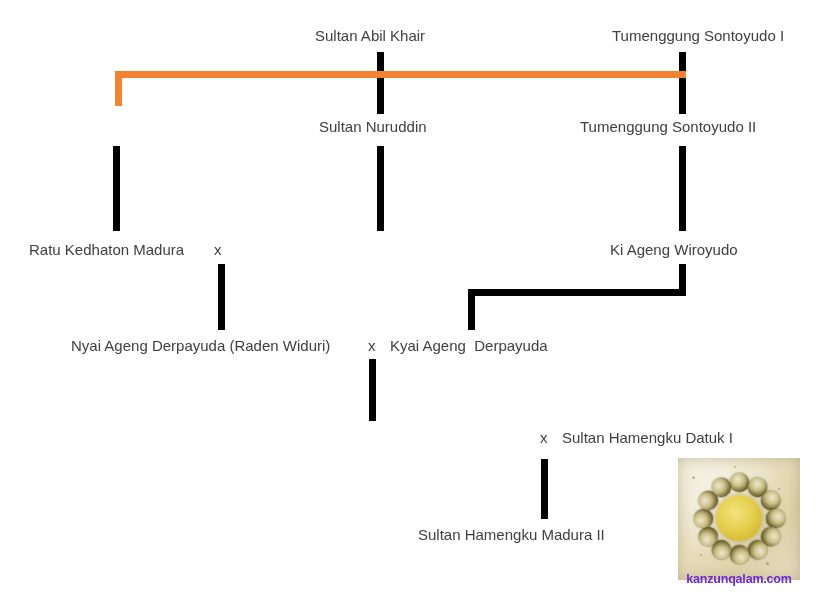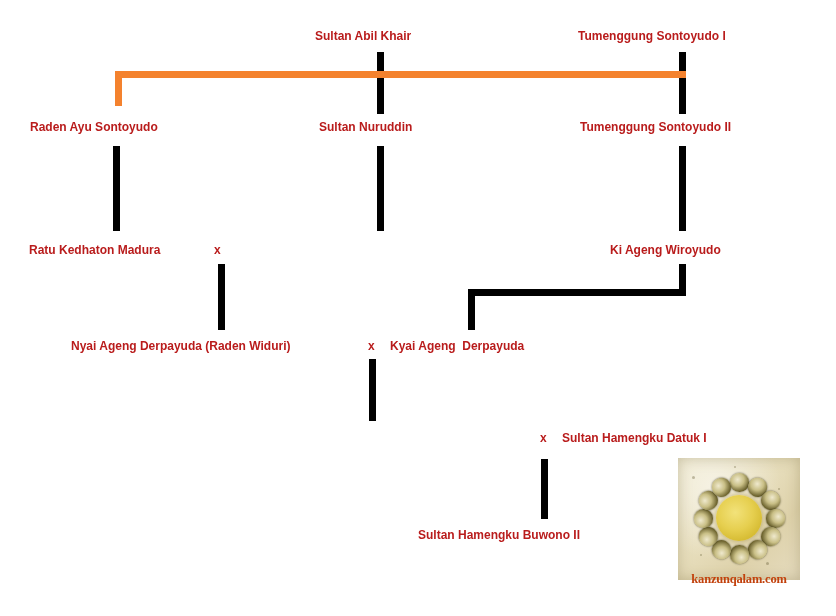--- a/index.html
+++ b/index.html
@@ -11,23 +11,23 @@
     position: relative;
     width: 836px;
     height: 616px;
     background: #ffffff;
     overflow: hidden;
     font-family: "Liberation Sans", sans-serif;
   }
   .node {
     position: absolute;
     white-space: pre;
-    font-weight: bold;
-    color: #b91c1c;
-    font-size: 12px;
+    font-weight: normal;
+    color: #404040;
+    font-size: 15px;
     line-height: 18px;
     letter-spacing: 0px;
   }
   .vline {
     position: absolute;
     background: #000000;
   }
   .hline {
     position: absolute;
     background: #000000;
@@ -80,44 +80,43 @@
     position: absolute;
     border-radius: 50%;
     background: rgba(90,80,40,0.35);
   }
   #wm-text {
     position: absolute;
     left: 678px;
     top: 572px;
     width: 122px;
     text-align: center;
-    font-family: Liberation Serif, serif;
+    font-family: Liberation Sans, sans-serif;
     font-weight: bold;
     font-size: 12.5px;
-    color: #c2410c;
+    color: #6d28d9;
     letter-spacing: -0.2px;
   }
 </style>
 </head>
 <body>
 
 <div id="canvas">
 
   <div class="node" style="left:315px; top:27px;">Sultan Abil Khair</div>
 
-  <div class="node" style="left:578px; top:27px;">Tumenggung Sontoyudo I</div>
+  <div class="node" style="left:612px; top:27px;">Tumenggung Sontoyudo I</div>
 
   <div class="vline" style="left:377px; top:52px; width:7px; height:62px;"></div>
 
   <div class="vline" style="left:679px; top:52px; width:7px; height:62px;"></div>
 
   <div class="orange-h" style="left:115px; top:71px; width:571px; height:7px;"></div>
   <div class="orange-v" style="left:115px; top:71px; width:7px; height:35px;"></div>
 
-  <div class="node" style="left:30px; top:118px;">Raden Ayu Sontoyudo</div>
 
   <div class="node" style="left:319px; top:118px;">Sultan Nuruddin</div>
 
   <div class="node" style="left:580px; top:118px;">Tumenggung Sontoyudo II</div>
 
   <div class="vline" style="left:113px; top:146px; width:7px; height:85px;"></div>
   <div class="vline" style="left:377px; top:146px; width:7px; height:85px;"></div>
   <div class="vline" style="left:679px; top:146px; width:7px; height:85px;"></div>
 
   <div class="node" style="left:29px; top:241px;text-align:right;">Ratu Kedhaton Madura</div>
@@ -141,21 +140,21 @@
 
   <div class="vline" style="left:369px; top:359px; width:7px; height:62px;"></div>
 
 
   <div class="node" style="left:540px; top:429px;">x</div>
 
   <div class="node" style="left:562px; top:429px;">Sultan Hamengku Datuk I</div>
 
   <div class="vline" style="left:541px; top:459px; width:7px; height:60px;"></div>
 
-  <div class="node" style="left:418px; top:526px;">Sultan Hamengku Buwono II</div>
+  <div class="node" style="left:418px; top:526px;">Sultan Hamengku Madura II</div>
 
   <div id="watermark">
     <div class="wm-plate"></div>
     <div class="wm-ring">
       <div class="wm-petal" style="transform: rotate(0deg) translateY(-36px);"></div>
       <div class="wm-petal" style="transform: rotate(30deg) translateY(-36px);"></div>
       <div class="wm-petal" style="transform: rotate(60deg) translateY(-36px);"></div>
       <div class="wm-petal" style="transform: rotate(90deg) translateY(-36px);"></div>
       <div class="wm-petal" style="transform: rotate(120deg) translateY(-36px);"></div>
       <div class="wm-petal" style="transform: rotate(150deg) translateY(-36px);"></div>

